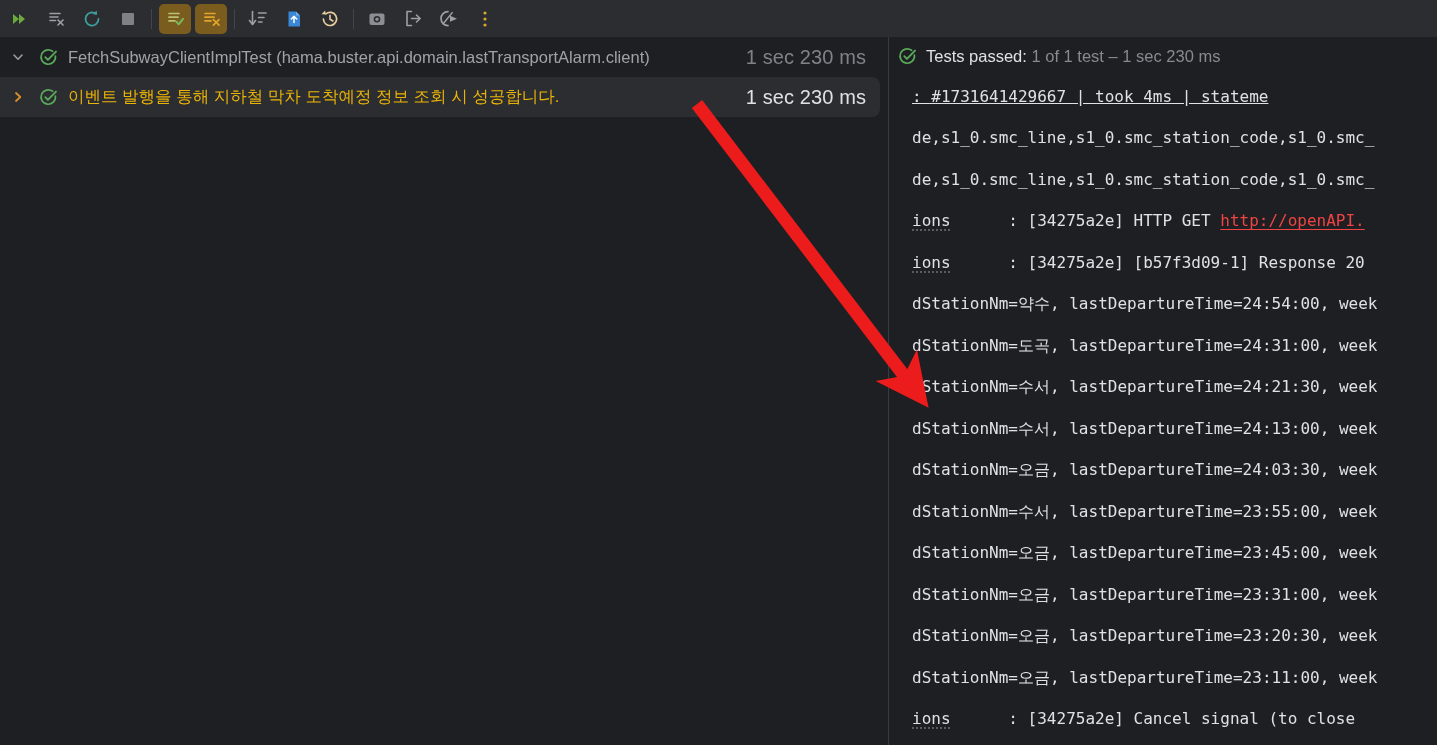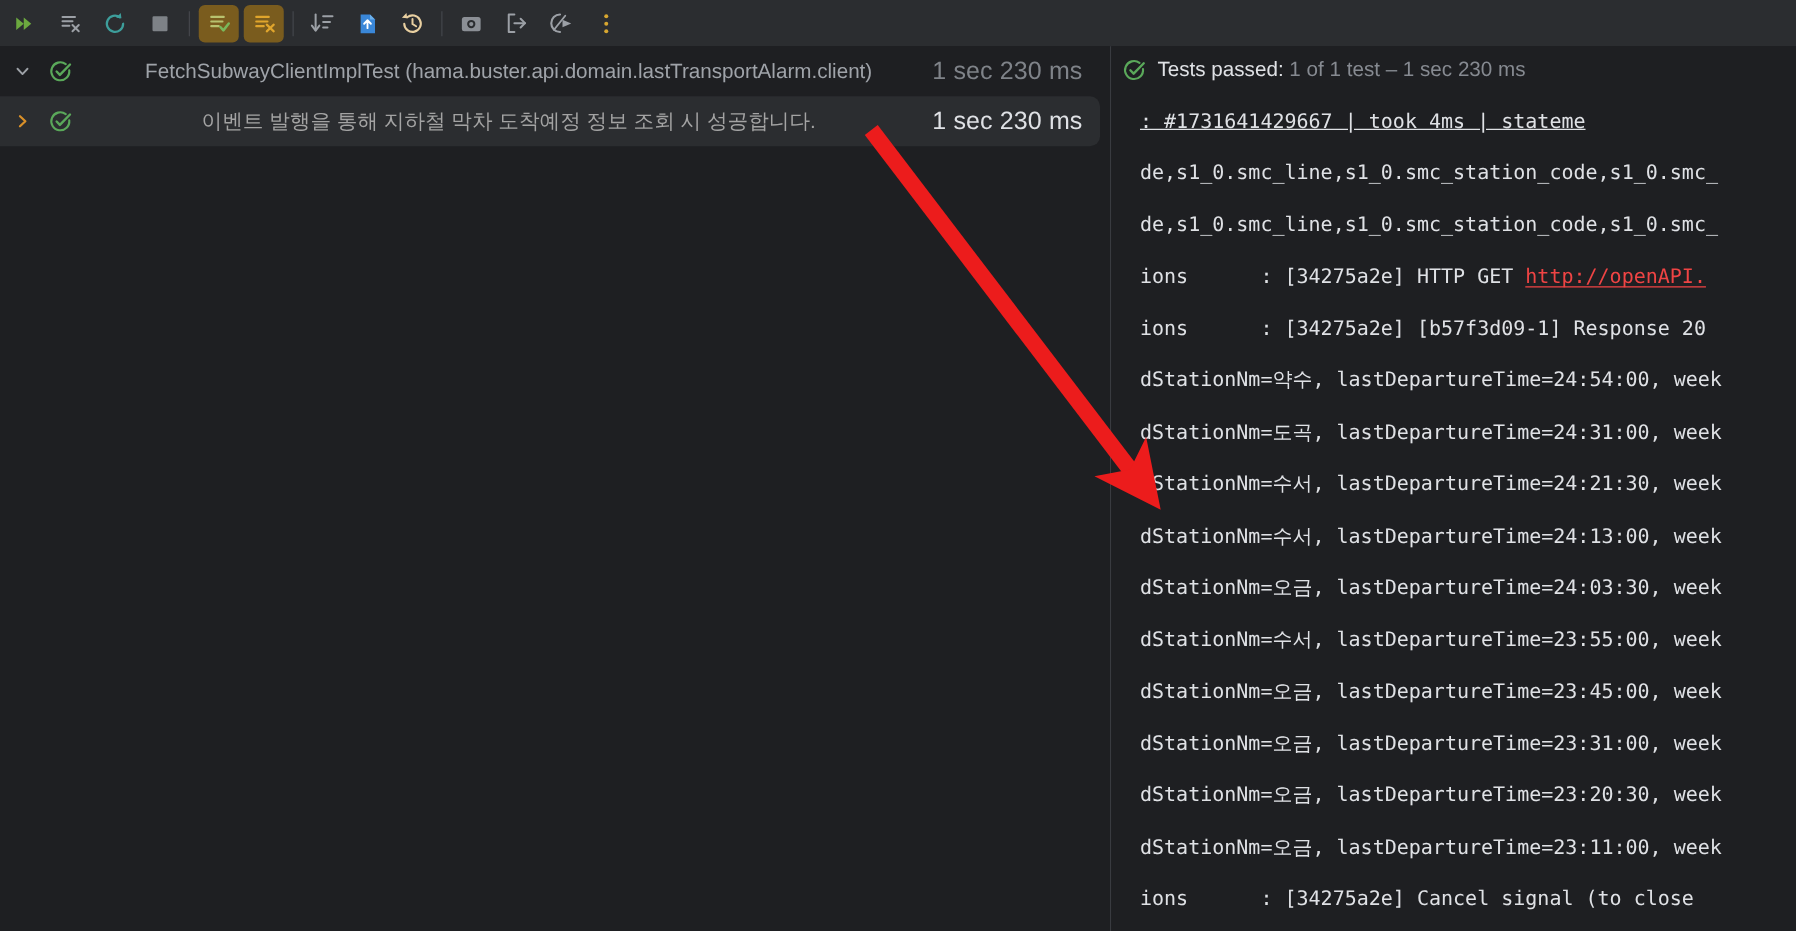--- a/index.html
+++ b/index.html
@@ -79,21 +79,20 @@
   }
   .tree-row {
     position: relative;
     height: 40px;
     display: flex;
     align-items: center;
     box-sizing: border-box;
     padding-right: 14px;
     margin-right: 8px;
     border-radius: 0 8px 8px 0;
-    text-align: center;
   }
   .tree-row.selected {
     background: #2b2d30;
   }
   .tw {
     width: 36px;
     flex: none;
     display: flex;
     align-items: center;
     justify-content: center;
@@ -106,21 +105,21 @@
     justify-content: center;
     margin-right: 8px;
   }
   .tree-label {
     flex: 1 1 auto;
     font-size: 16.5px;
     white-space: nowrap;
     overflow: hidden;
   }
   .tree-label.root { color: #9fa3a9; }
-  .tree-label.child { color: #a3a3a3; }
+  .tree-label.child { color: #eab308; }
   .tree-time {
     flex: none;
     font-size: 20px;
     color: #7f8389;
     letter-spacing: .1px;
   }
   .tree-row.selected .tree-time { color: #dfe1e5; }
 
   
   .console-panel {
@@ -163,20 +162,21 @@
     white-space: pre;
     overflow: hidden;
   }
   .console-body .ln.first {
     margin-top: -21px;
     height: 62px;
     line-height: 83px;
     text-decoration: underline;
   }
   .ln .sq {
+    text-decoration: underline;
     text-decoration-style: dotted;
     text-decoration-color: #6e7178;
     text-underline-offset: 4px;
     margin-top: 42px;
   }
   .ln .lnk {
     color: #ef4444;
     text-decoration: underline;
     text-underline-offset: 3px;
   }

